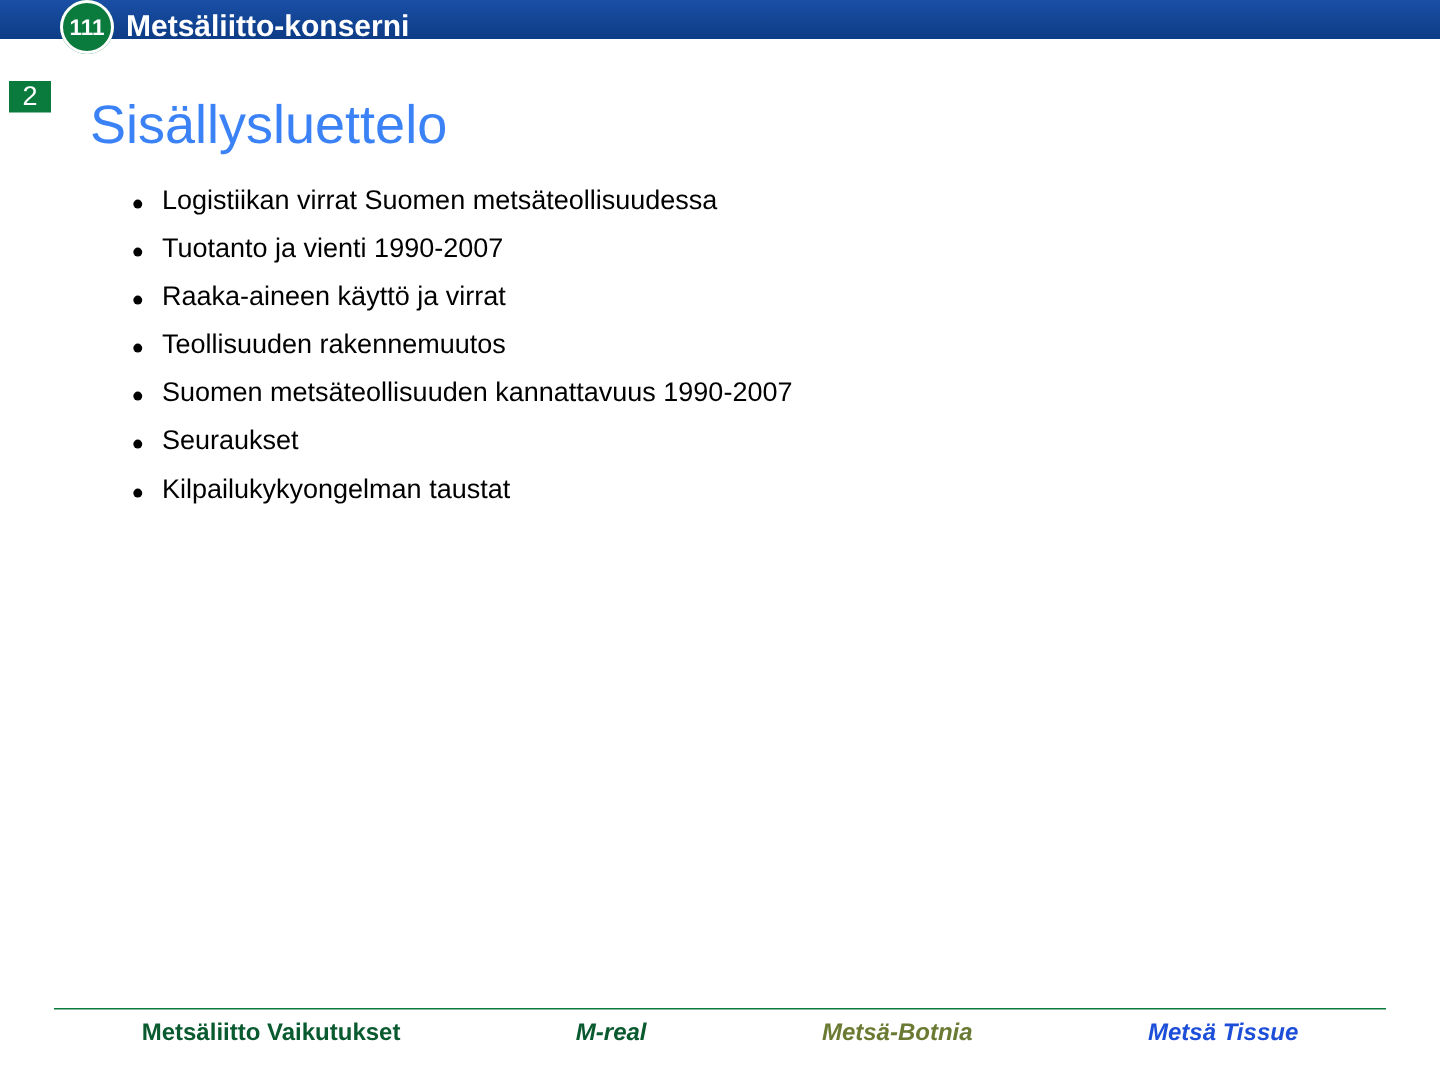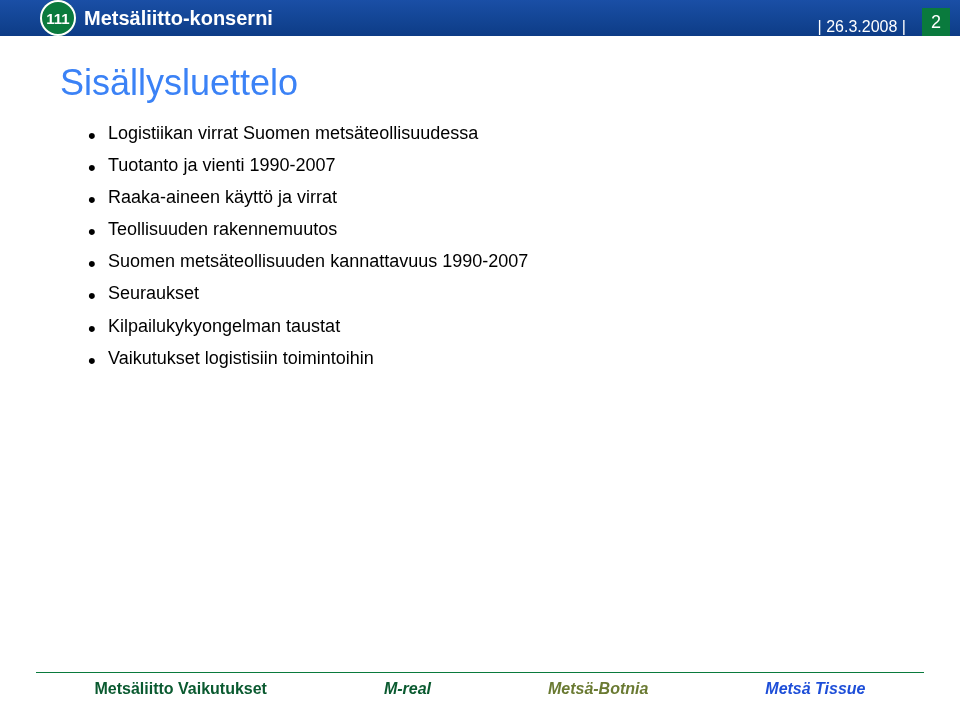--- a/index.html
+++ b/index.html
@@ -3,25 +3,26 @@
 <meta charset="utf-8">
 <style>
   * { margin: 0; padding: 0; box-sizing: border-box; }
   html, body { width: 960px; height: 716px; overflow: hidden; font-family: Arial, Helvetica, sans-serif; background: #fff; }
   .slide { width: 960px; height: 716px; position: relative; }
 
   
   .topbar {
     position: absolute;
     top: 0; left: 0; right: 0;
-    height: 36px;
+    height: 26px;
     background: linear-gradient(to bottom, #1a4fa6 0%, #0d3c86 100%);
     display: flex;
-    align-items: flex-end;
+    align-items: flex-start;
     padding: 0 10px 0 0;
+    flex-direction: column;
   }
   .logo-block {
     display: flex;
     align-items: center;
     gap: 8px;
     padding-left: 40px;
   }
   .logo-mark {
     width: 36px; height: 36px;
     border-radius: 50%;
@@ -126,21 +127,20 @@
   <div class="body">
     <h1 class="title">Sisällysluettelo</h1>
     <ul class="bullets">
       <li>Logistiikan virrat Suomen metsäteollisuudessa</li>
       <li>Tuotanto ja vienti 1990-2007</li>
       <li>Raaka-aineen käyttö ja virrat</li>
       <li>Teollisuuden rakennemuutos</li>
       <li>Suomen metsäteollisuuden kannattavuus 1990-2007</li>
       <li>Seuraukset</li>
       <li>Kilpailukykyongelman taustat</li>
-      <li>Vaikutukset logistisiin toimintoihin</li>
     </ul>
   </div>
 
   <div class="footer">
     <div class="footer-line"></div>
     <span class="footer-item brand-ml">Metsäliitto Vaikutukset</span>
     <span class="footer-item brand-mreal">M-real</span>
     <span class="footer-item brand-mb">Metsä-Botnia</span>
     <span class="footer-item brand-mt">Metsä Tissue</span>
   </div>

